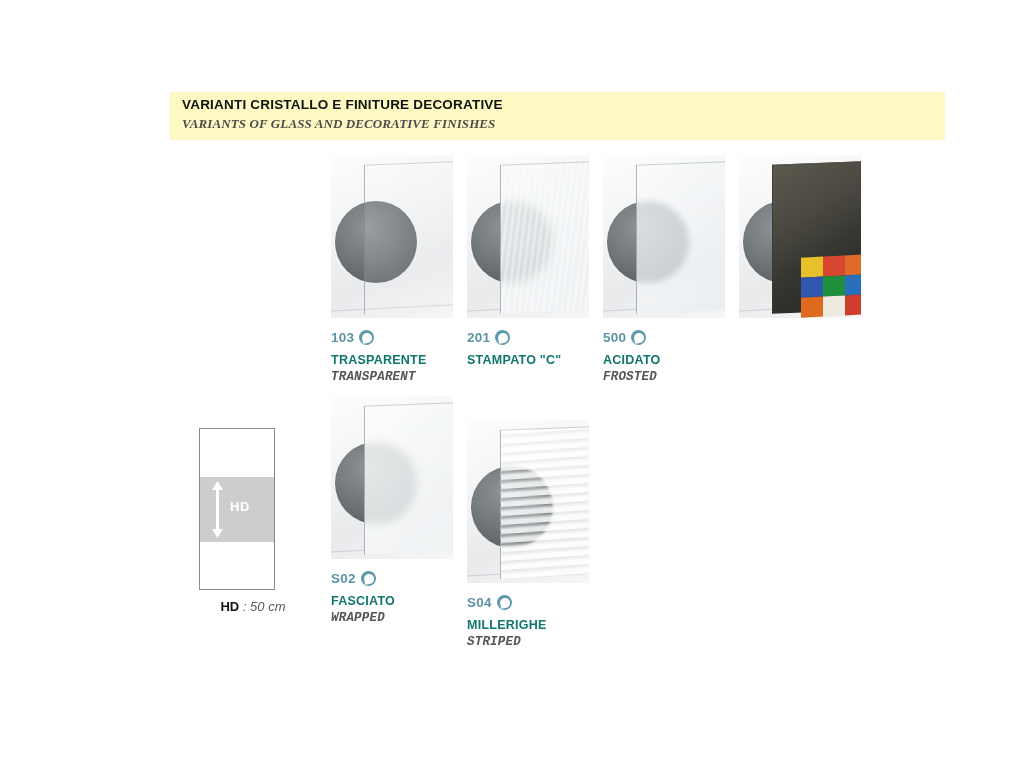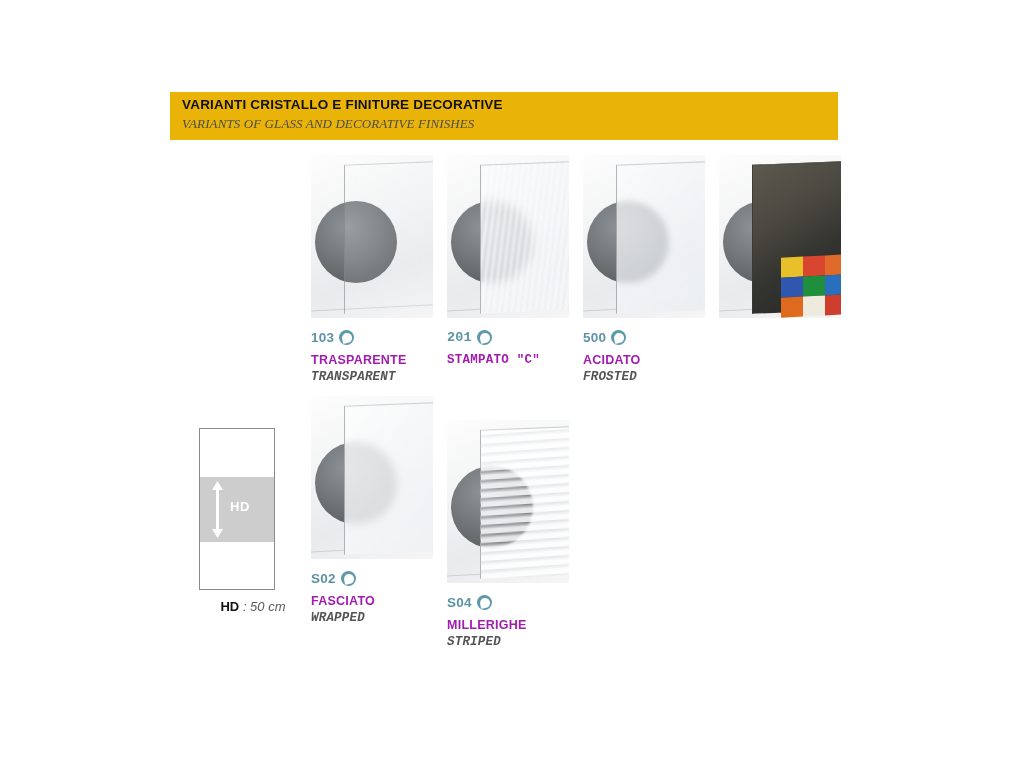--- a/index.html
+++ b/index.html
@@ -13,51 +13,52 @@
     font-family: "Liberation Sans", sans-serif;
     overflow: hidden;
     position: relative;
   }
 
   
   #header-band {
     position: absolute;
     left: 170px;
     top: 92px;
-    width: 668px;
+    width: 775px;
     height: 48px;
-    background: #eab308;
+    background: #fef9c3;
   }
   #header-title {
     position: absolute;
     left: 12px;
     top: 5px;
     font-size: 13.5px;
     font-weight: bold;
     letter-spacing: 0.2px;
     color: #111111;
     white-space: nowrap;
   }
   #header-subtitle {
     position: absolute;
     left: 12px;
     top: 24px;
     font-family: "Liberation Serif", serif;
     font-style: italic;
-    font-weight: normal;
+    font-weight: bold;
     font-size: 13px;
     letter-spacing: 0.1px;
     color: #4c4c4c;
     white-space: nowrap;
   }
 
   
   .sample-card {
     position: absolute;
     width: 122px;
+    margin-left: 20px;
   }
   .sample-photo {
     position: relative;
     width: 122px;
     height: 163px;
     overflow: hidden;
     background: #f4f5f6;
   }
   .photo-inner {
     position: absolute;
@@ -183,21 +184,21 @@
     width: 9.5px;
     height: 9.5px;
     border-radius: 52% 52% 52% 10%;
     background: #ffffff;
     transform: rotate(-12deg);
   }
   .name-it {
     margin-top: 7px;
     font-size: 12.5px;
     font-weight: bold;
-    color: #a21caf;
+    color: #0f766e;
     letter-spacing: 0.25px;
     white-space: nowrap;
   }
   .name-en {
     margin-top: 3px;
     font-family: Liberation Mono, monospace;
     font-style: italic;
     font-weight: bold;
     font-size: 12.5px;
     color: #555555;
@@ -277,21 +278,21 @@
   <div class="caption">
     <div class="code-row">
       <span class="code-text">103</span>
       <span class="drop-icon"></span>
     </div>
     <div class="name-it">TRASPARENTE</div>
     <div class="name-en">TRANSPARENT</div>
   </div>
 </div>
 
-<div class="sample-card" style="left:447px; top:155px;font-family:Liberation Mono, monospace;">
+<div class="sample-card" style="left:447px; top:155px;">
   <div class="sample-photo">
     <div class="photo-inner">
       <div class="backdrop"></div>
       <div class="sphere"></div>
       <div class="pane pane-stampato"></div>
     </div>
   </div>
   <div class="caption">
     <div class="code-row">
       <span class="code-text">201</span>

